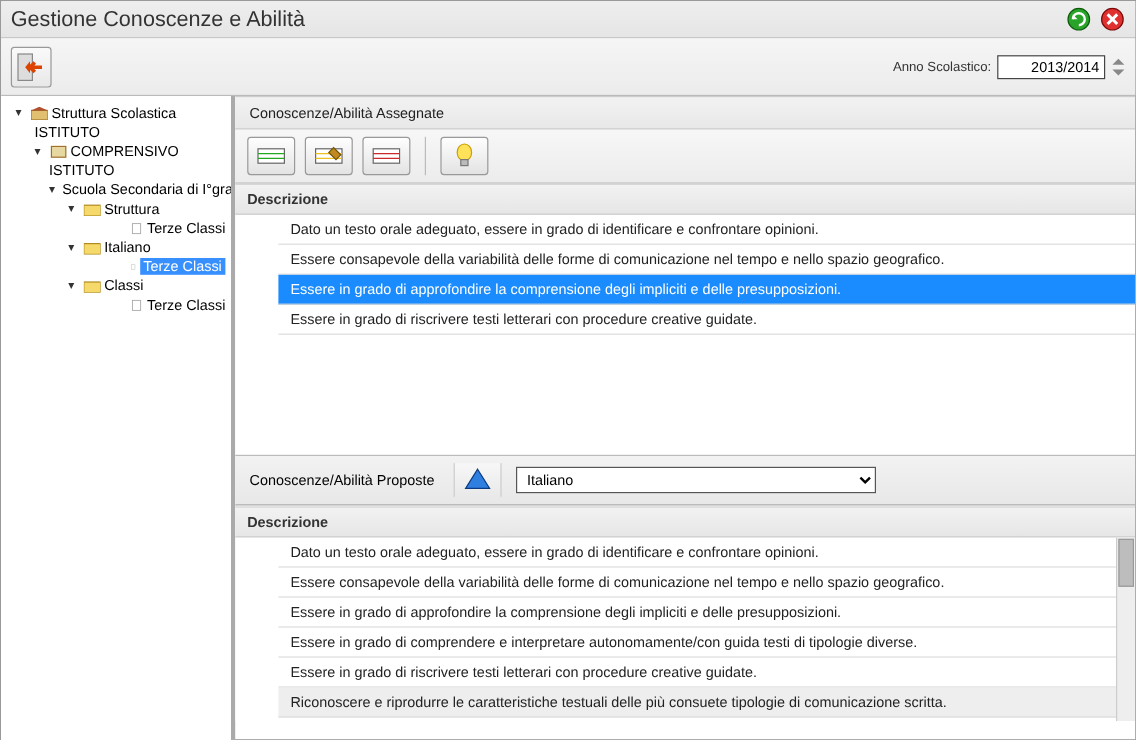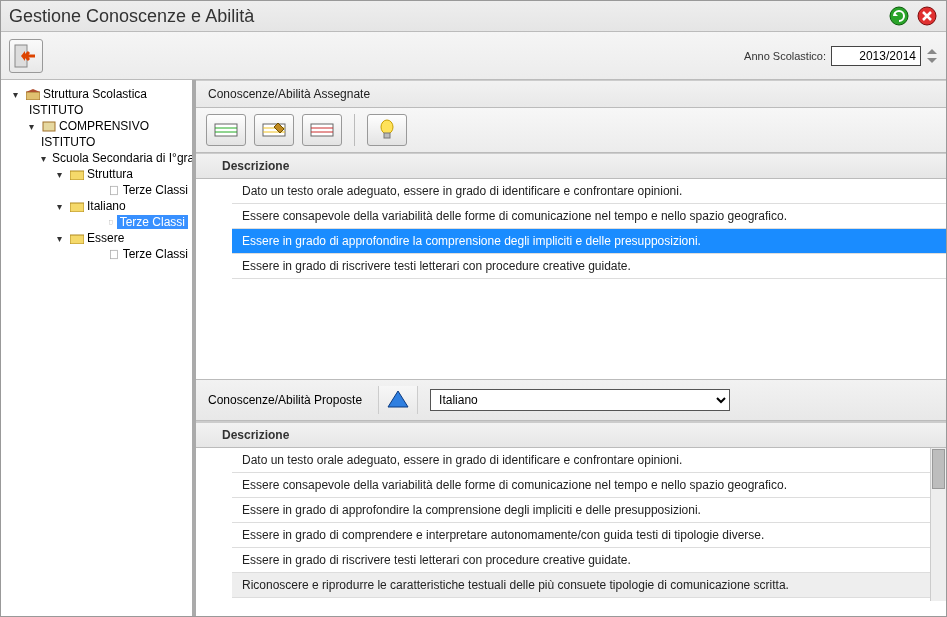--- a/index.html
+++ b/index.html
@@ -100,20 +100,21 @@
     cursor:pointer;
   }
   .tool-sep { width:1px; background:#bbb; margin:0 4px;}
   .grid-header {
     background: linear-gradient(#f2f2f2,#e6e6e6);
     border-bottom:1px solid #bbb;
     border-top:1px solid #ccc;
     padding: 5px 10px;
     font-weight:bold; color:#333;
     display:flex;
+    flex-direction:column;
   }
   .grid-body { flex:1; overflow-y:auto; background:#fff;}
   .grid-row {
     padding: 5px 10px;
     border-bottom:1px solid #ddd;
     color:#222;
     cursor:pointer;
     margin-left:36px;
   }
   .grid-row.selrow {
@@ -246,21 +247,21 @@
         <svg class="tree-icon" viewBox="0 0 14 11">
             <rect x="2" y="0" width="9" height="11" fill="#fff" stroke="#aaa"></rect>
           </svg>
         <span class="lbl">Terze Classi</span>
       </div>
       <div class="tree-node tree-indent-4">
         <span class="tree-toggle">▾</span>
         <svg class="tree-icon" viewBox="0 0 14 11">
             <rect x="0" y="2" width="14" height="9" fill="#f5d96a" stroke="#b08a20"></rect>
           </svg>
-        <span class="lbl">Essere</span>
+        <span class="lbl">Classi</span>
       </div>
       <div class="tree-node tree-indent-5">
         <svg class="tree-icon" viewBox="0 0 14 11">
             <rect x="2" y="0" width="9" height="11" fill="#fff" stroke="#aaa"></rect>
           </svg>
         <span class="lbl">Terze Classi</span>
       </div>
     </div>
 
     <div class="right-panel">

